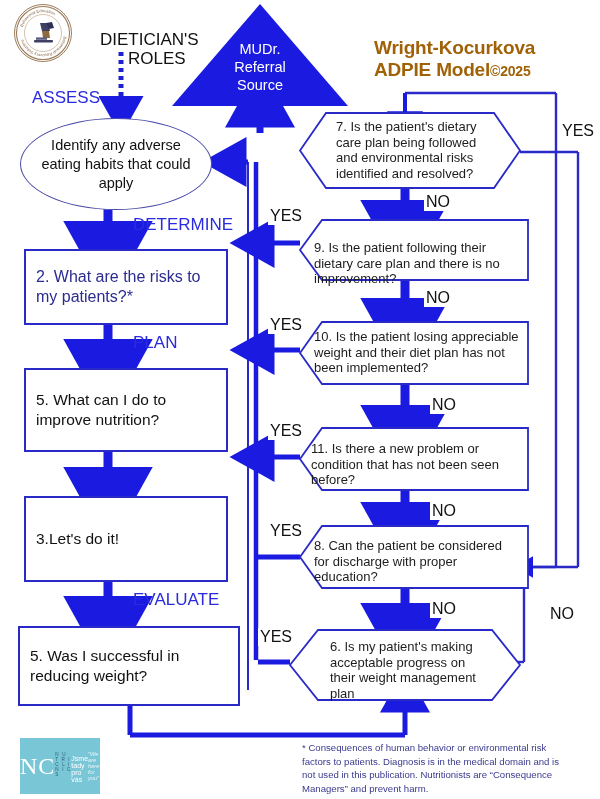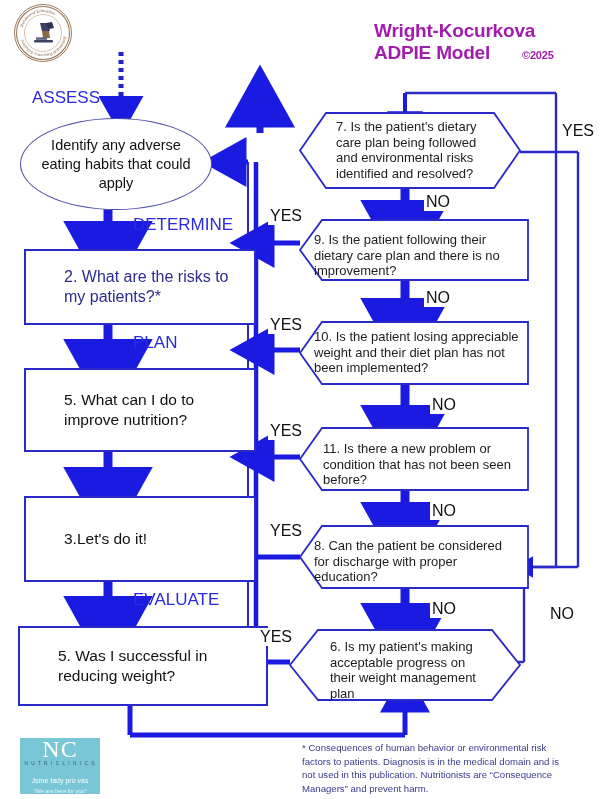--- a/index.html
+++ b/index.html
@@ -1,32 +1,32 @@
 <!DOCTYPE html>
 <html><head>
 <meta charset="utf-8">
 <style>
   html,body{margin:0;padding:0;background:#ffffff;}
   body{width:600px;height:799px;position:relative;overflow:hidden;
        font-family:"Liberation Sans","DejaVu Sans",sans-serif;}
   #canvas{position:absolute;left:0;top:0;width:600px;height:799px;}
   .abs{position:absolute;box-sizing:border-box;}
 
-  .title{position:absolute;color:#a21caf;font-weight:bold;font-size:19px;
-         line-height:22px;letter-spacing:-0.2px;}
-  .title .cp{font-size:11px;font-weight:bold;vertical-align:baseline;padding-left:32px;}
+  .title{position:absolute;color:#a16207;font-weight:bold;font-size:19px;
+         line-height:22px;letter-spacing:-0.2px;margin-top:17px;}
+  .title .cp{font-size:14px;font-weight:bold;vertical-align:baseline;}
 
   .dietlbl{position:absolute;color:#111;font-size:17px;line-height:19px;
            text-align:center;width:140px;}
 
   .stage{position:absolute;color:#2a2ae0;font-size:17px;letter-spacing:0px;}
 
   
   .pbox{position:absolute;border:2px solid #2a2ac8;background:#fff;
-        display:flex;align-items:center;padding-left:28px;}
+        display:flex;align-items:center;}
   .pbox .t{padding:0 10px;font-size:15.5px;line-height:20px;}
   .t-navy{color:#2b2b90;}
   .t-blk{color:#111;}
 
   
   .ellipse{position:absolute;border:1.5px solid #4a4aa8;border-radius:50%;
            background:#fff;display:flex;align-items:center;justify-content:center;}
   .ellipse .t{font-size:14.5px;line-height:19px;color:#111;text-align:center;
               padding:0 18px;}
 
@@ -36,22 +36,22 @@
   .shape .txt{position:absolute;color:#1d1d1d;font-size:13px;line-height:15.5px;}
 
   
   .yn{position:absolute;color:#111;font-size:16px;background:#fff;padding:0 2px;}
 
   
   .foot{position:absolute;color:#3a3a8e;font-size:9.6px;line-height:13.5px;
         width:265px;}
 
   
-  .nclogo{position:absolute;background:#79c6d6;display:flex;flex-direction:column;
-          align-items:center;justify-content:space-between;}
+  .nclogo{position:absolute;background:#79c6d6;display:flex;flex-direction:row;
+          align-items:center;justify-content:flex-start;}
   .nclogo .nc{font-family:"Liberation Serif","DejaVu Serif",serif;color:#ffffff;
               font-size:24px;line-height:22px;letter-spacing:1px;}
   .nclogo .sub{color:#2b5f78;font-size:4.6px;letter-spacing:1.1px;margin-top:-3px;}
   .nclogo .cz{color:#ffffff;font-size:7px;margin-top:6px;}
   .nclogo .en{color:#e9f6fa;font-size:5.6px;font-style:italic;}
 
   
   .circlogo{position:absolute;border-radius:50%;border:1.2px solid #9b7b5a;
             background:#fff;}
 
@@ -138,21 +138,35 @@
       <path id="arcBot" d="M49,28 A21,21 0 0,1 7,28" fill="none"></path>
       <text font-size="4.1" fill="#8a6a4a" font-family="Liberation Sans, sans-serif">
         <textPath href="#arcTop" startOffset="9%">Behavioral Education</textPath>
       </text>
       <text font-size="4.1" fill="#8a6a4a" font-family="Liberation Sans, sans-serif">
         <textPath href="#arcBot" startOffset="5%">Behavioral Recovery Solutions</textPath>
       </text>
     </svg>
   </div>
 
-
+  <div class="dietlbl" style="left:100px;top:30px;width:130px;text-align:left;">
+    <div>DIETICIAN'S</div>
+    <div style="padding-left:28px;">ROLES</div>
+  </div>
+
+  <div class="tri" style="left:172px;top:4px;width:176px;height:102px;">
+    <svg width="176" height="102" style="position:absolute;left:0;top:0;">
+      <polygon points="88,0 176,102 0,102" fill="#1a1ae0"></polygon>
+    </svg>
+    <div class="tlabel" style="left:28px;top:36px;width:120px;">
+      <div>MUDr.</div>
+      <div>Referral</div>
+      <div>Source</div>
+    </div>
+  </div>
 
   <div class="title" style="left:374px;top:20px;">
     <div>Wright-Kocurkova</div>
     <div style="white-space:nowrap;">
       <span>ADPIE Model</span><span class="cp">©2025</span>
     </div>
   </div>
 
   <div class="stage" style="left:32px;top:88px;">ASSESS</div>
   <div class="stage" style="left:133px;top:215px;">DETERMINE</div>
@@ -183,35 +197,35 @@
     <svg width="220" height="75">
       <polygon points="26,0 194,0 220,37.5 194,75 26,75 0,37.5" fill="#ffffff" stroke="#2a2ac8" stroke-width="1.8"></polygon>
     </svg>
     <div class="txt" style="left:36px;top:6px;width:160px;">7. Is the patient's dietary care plan being followed and environmental risks identified and resolved?</div>
   </div>
 
   <div class="shape" style="left:300px;top:220px;width:228px;height:60px;">
     <svg width="228" height="60">
       <polygon points="22,0 228,0 228,60 22,60 0,30" fill="#ffffff" stroke="#2a2ac8" stroke-width="1.8"></polygon>
     </svg>
-    <div class="txt" style="left:14px;top:12px;width:206px;">9. Is the patient following their dietary care plan and there is no improvement?</div>
+    <div class="txt" style="left:14px;top:20px;width:206px;">9. Is the patient following their dietary care plan and there is no improvement?</div>
   </div>
 
   <div class="shape" style="left:300px;top:322px;width:228px;height:62px;text-decoration:underline;">
     <svg width="228" height="62">
       <polygon points="22,0 228,0 228,62 22,62 0,31" fill="#ffffff" stroke="#2a2ac8" stroke-width="1.8"></polygon>
     </svg>
     <div class="txt" style="left:14px;top:7px;width:206px;">10. Is the patient losing appreciable weight and their diet plan has not been implemented?</div>
   </div>
 
   <div class="shape" style="left:300px;top:428px;width:228px;height:62px;">
     <svg width="228" height="62">
       <polygon points="22,0 228,0 228,62 22,62 0,31" fill="#ffffff" stroke="#2a2ac8" stroke-width="1.8"></polygon>
     </svg>
-    <div class="txt" style="left:23px;top:13px;width:206px;">11.  Is there a new problem or condition that has not been seen before?</div>
+    <div class="txt" style="left:11px;top:13px;width:206px;">11.  Is there a new problem or condition that has not been seen before?</div>
   </div>
 
   <div class="shape" style="left:300px;top:526px;width:228px;height:62px;">
     <svg width="228" height="62">
       <polygon points="22,0 228,0 228,62 22,62 0,31" fill="#ffffff" stroke="#2a2ac8" stroke-width="1.8"></polygon>
     </svg>
     <div class="txt" style="left:14px;top:12px;width:206px;">8. Can the patient be considered for discharge with proper education?</div>
   </div>
 
   <div class="shape" style="left:290px;top:630px;width:230px;height:70px;">

